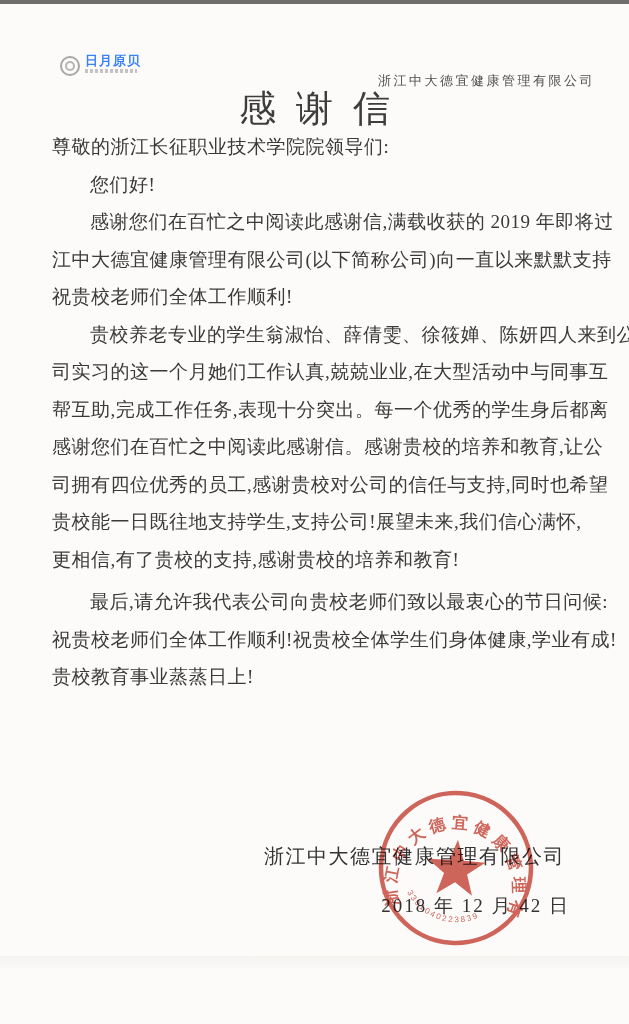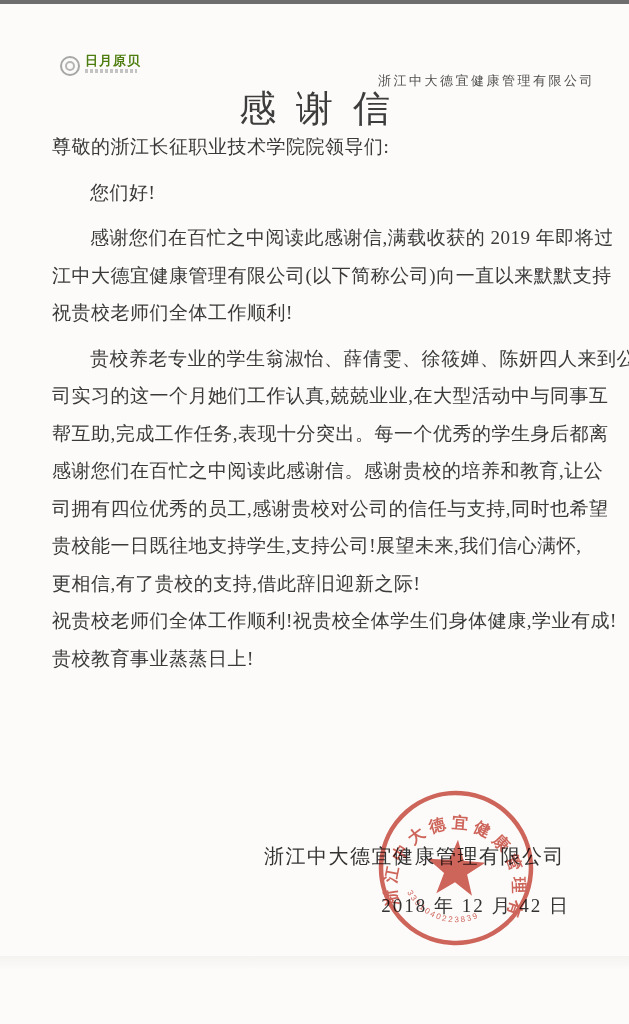--- a/index.html
+++ b/index.html
@@ -38,21 +38,21 @@
     width:20px;height:20px;border:2px solid #a7a7a7;border-radius:50%;
     box-sizing:border-box;position:relative;margin-top:2px;
   }
   .logo-ring::after{
     content:"";position:absolute;left:3px;top:3px;right:3px;bottom:3px;
     border:2px solid #b5b5b5;border-radius:50%;
   }
   .logo-textwrap{display:flex;flex-direction:column;line-height:1;}
   .logo-text{
     font-family:"Liberation Sans","DejaVu Sans",sans-serif;
-    font-weight:bold;font-size:13px;color:#4d7c0f;letter-spacing:1px;
+    font-weight:bold;font-size:13px;color:#3b82f6;letter-spacing:1px;
   }
   .logo-subtext{
     margin-top:2px;height:4px;width:52px;
     background:repeating-linear-gradient(90deg,#c3c3c3 0 3px,transparent 3px 5px);
   }
   .header-company{
     position:absolute;top:72px;right:34px;
     font-size:13px;color:#4f4f4f;letter-spacing:2.5px;
   }
   
@@ -63,21 +63,21 @@
     letter-spacing:20px;text-indent:20px;
     font-weight:500;
   }
   
   .letter-body{
     position:absolute;left:52px;right:38px;top:128px;
     font-size:19px;line-height:37.5px;color:var(--ink);
     letter-spacing:0.5px;
   }
   .line{white-space:nowrap;}
-  .line.indent{text-indent:2em;margin-top:8px;}
+  .line.indent{text-indent:2em;}
   .line.gap{margin-top:5px;}
   
   .signature-company{
     position:absolute;top:843px;right:64px;
     font-size:20px;color:#333;letter-spacing:1.5px;
   }
   .signature-date{
     position:absolute;top:893px;right:59px;
     font-size:19px;color:#333;letter-spacing:2px;
   }
@@ -111,21 +111,22 @@
     <div class="line indent">您们好!</div>
     <div class="line indent">感谢您们在百忙之中阅读此感谢信,满载收获的 2019 年即将过</div>
     <div class="line">江中大德宜健康管理有限公司(以下简称公司)向一直以来默默支持</div>
     <div class="line">祝贵校老师们全体工作顺利!</div>
     <div class="line indent">贵校养老专业的学生翁淑怡、薛倩雯、徐筱婵、陈妍四人来到公</div>
     <div class="line">司实习的这一个月她们工作认真,兢兢业业,在大型活动中与同事互</div>
     <div class="line">帮互助,完成工作任务,表现十分突出。每一个优秀的学生身后都离</div>
     <div class="line">感谢您们在百忙之中阅读此感谢信。感谢贵校的培养和教育,让公</div>
     <div class="line">司拥有四位优秀的员工,感谢贵校对公司的信任与支持,同时也希望</div>
     <div class="line">贵校能一日既往地支持学生,支持公司!展望未来,我们信心满怀,</div>
-    <div class="line">更相信,有了贵校的支持,借此辞旧迎新之际!</div>
+    <div class="line">更相信,有了贵校的支持,感谢贵校的培养和教育!</div>
+    <div class="line indent gap">最后,请允许我代表公司向贵校老师们致以最衷心的节日问候:</div>
     <div class="line">祝贵校老师们全体工作顺利!祝贵校全体学生们身体健康,学业有成!</div>
     <div class="line">贵校教育事业蒸蒸日上!</div>
   </div>
 
   <div class="signature-company">浙江中大德宜健康管理有限公司</div>
   <div class="signature-date">2018 年 12 月 42 日</div>
 
   <svg class="stamp" viewBox="0 0 156 156" xmlns="http://www.w3.org/2000/svg">
     <defs>
       <path id="seal-arc-top" d="M 24 118 A 58 58 0 1 1 132 118" fill="none"></path>

